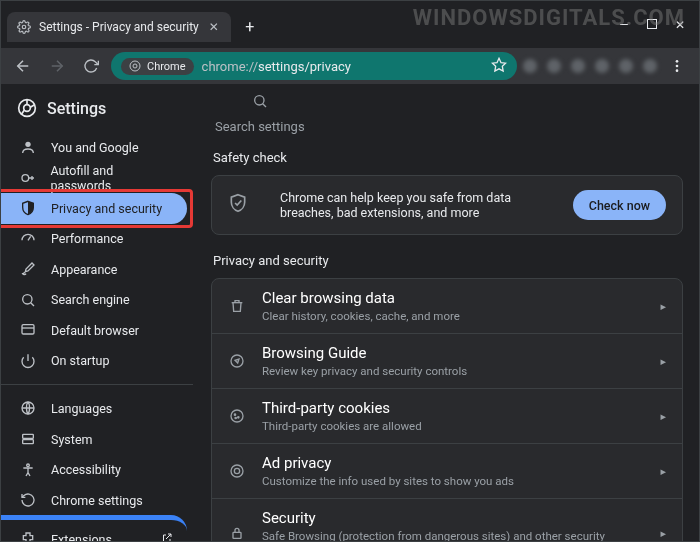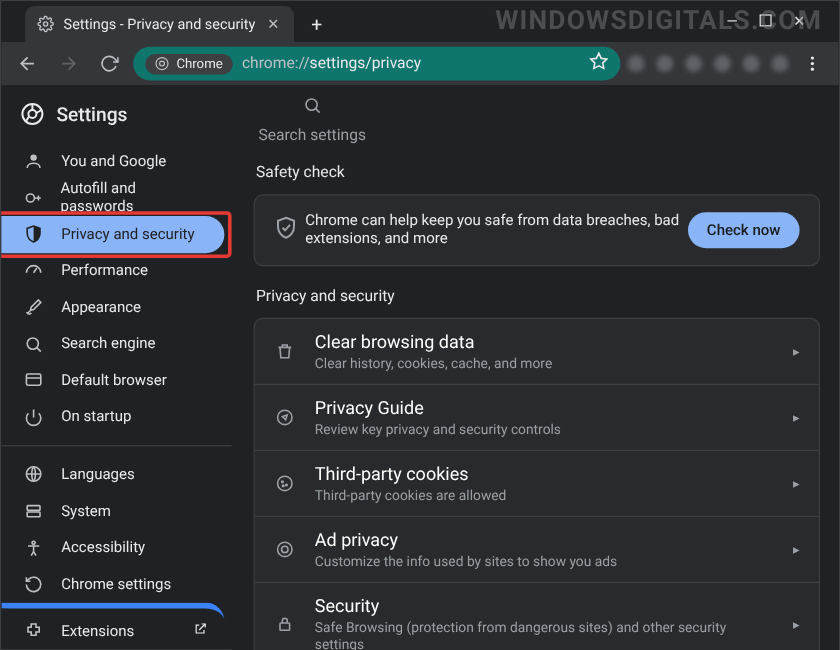--- a/index.html
+++ b/index.html
@@ -1,20 +1,20 @@
 <!DOCTYPE html>
 <html><head>
 <meta charset="utf-8">
 <style>
   * { margin: 0; padding: 0; box-sizing: border-box; font-family: "Segoe UI", Roboto, Arial, sans-serif; }
   html, body { width: 700px; height: 542px; background: #202124; color: #e8eaed; overflow: hidden; position: relative;}
   body { border: 1px solid #3c4043; }
 
   
-  .titlebar { display: flex; align-items: center; height: 34px; background: #202124; padding: 0 20px; }
+  .titlebar { display: flex; align-items: center; height: 47px; background: #202124; padding: 0 6px; }
   .tab { display: flex; align-items: center; background: #35363a; height: 30px; margin-top: 4px; border-radius: 8px 8px 0 0; padding: 0 10px; gap: 8px; font-size: 12px; color: #e8eaed; }
   .tab .favicon svg { display:block; }
   .tab .close { color:#bdc1c6; font-size:12px; padding:0 2px; }
   .newtab { width:26px; height:26px; display:flex; align-items:center; justify-content:center; color:#e8eaed; margin-left:6px; margin-top:4px; font-size:16px; border-radius:50%; }
   .spacer { flex:1; }
   .wincontrols { display:flex; gap:14px; color:#e8eaed; padding-right:6px; }
   .wincontrols span { font-size:12px; display:inline-block; width:14px; text-align:center; }
   .wincontrols .box { width:10px; height:10px; border:1px solid #e8eaed; display:inline-block; }
 
   
@@ -49,21 +49,21 @@
   .divider { height:1px; background:#3c4043; margin:8px 0 8px 0; }
   .nav-item.ext { margin-top:auto; border-top:5px solid #3b82f6; padding-top:4px; height:40px;}
   .ext-link { margin-left:auto; }
 
   
   .main { flex:1; background:#202124; overflow-y:auto; padding:10px 16px 14px 18px; }
   .search-row { display:flex; align-items:center; height:38px; }
   .searchbox { display:flex; align-items:center; gap:10px; color:#9aa0a6; font-size:13px; padding-left:4px;flex-direction:column; }
   .section-title { font-size:13px; color:#e8eaed; margin:18px 0 10px 2px; }
   .card { background:#292a2d; border:1px solid #3c4043; border-radius:8px; }
-  .safety-row { display:flex; align-items:center; padding:14px 16px; gap:6px; }
+  .safety-row { display:flex; align-items:center; padding:14px 16px; gap:32px; }
   .safety-row .shield { color:#9aa0a6; }
   .safety-row .txt { flex:1; font-size:12.5px; color:#e8eaed; }
   .checknow { background:#8ab4f8; color:#1b1c1e; border:none; border-radius:16px; height:30px; padding:0 16px; font-size:12.5px; font-weight:500; cursor:pointer; }
 
   .listcard .row { display:flex; align-items:center; padding:10px 14px; gap:14px; border-top:1px solid #3c4043; position:relative; cursor:pointer; }
   .listcard .row:first-child { border-top:none; }
   .listcard .row .ricon { width:22px; display:flex; justify-content:center; color:#9aa0a6; }
   .listcard .row .texts { flex:1; display:flex; flex-direction:column; gap:2px; }
   .listcard .row .ttl { font-size:15px; color:#ffffff; }
   .listcard .row .sub { font-size:11.5px; color:#9aa0a6; }
@@ -334,21 +334,21 @@
         <span class="chev">▸</span>
       </div>
       <div class="row">
         <span class="ricon">
             <svg width="16" height="16" viewBox="0 0 24 24" fill="none" stroke="currentColor" stroke-width="2">
               <circle cx="12" cy="12" r="9"></circle>
               <path d="M15 9l-2 6-4-4 6-2z"></path>
             </svg>
           </span>
         <div class="texts">
-            <span class="ttl">Privacy Guide</span>
+            <span class="ttl">Browsing Guide</span>
             <span class="sub">Review key privacy and security controls</span>
           </div>
         <span class="chev">▸</span>
       </div>
       <div class="row">
         <span class="ricon">
             <svg width="16" height="16" viewBox="0 0 24 24" fill="none" stroke="currentColor" stroke-width="2">
               <circle cx="12" cy="12" r="9"></circle>
               <circle cx="9" cy="10" r="1" fill="currentColor"></circle>
               <circle cx="14" cy="14" r="1" fill="currentColor"></circle>

